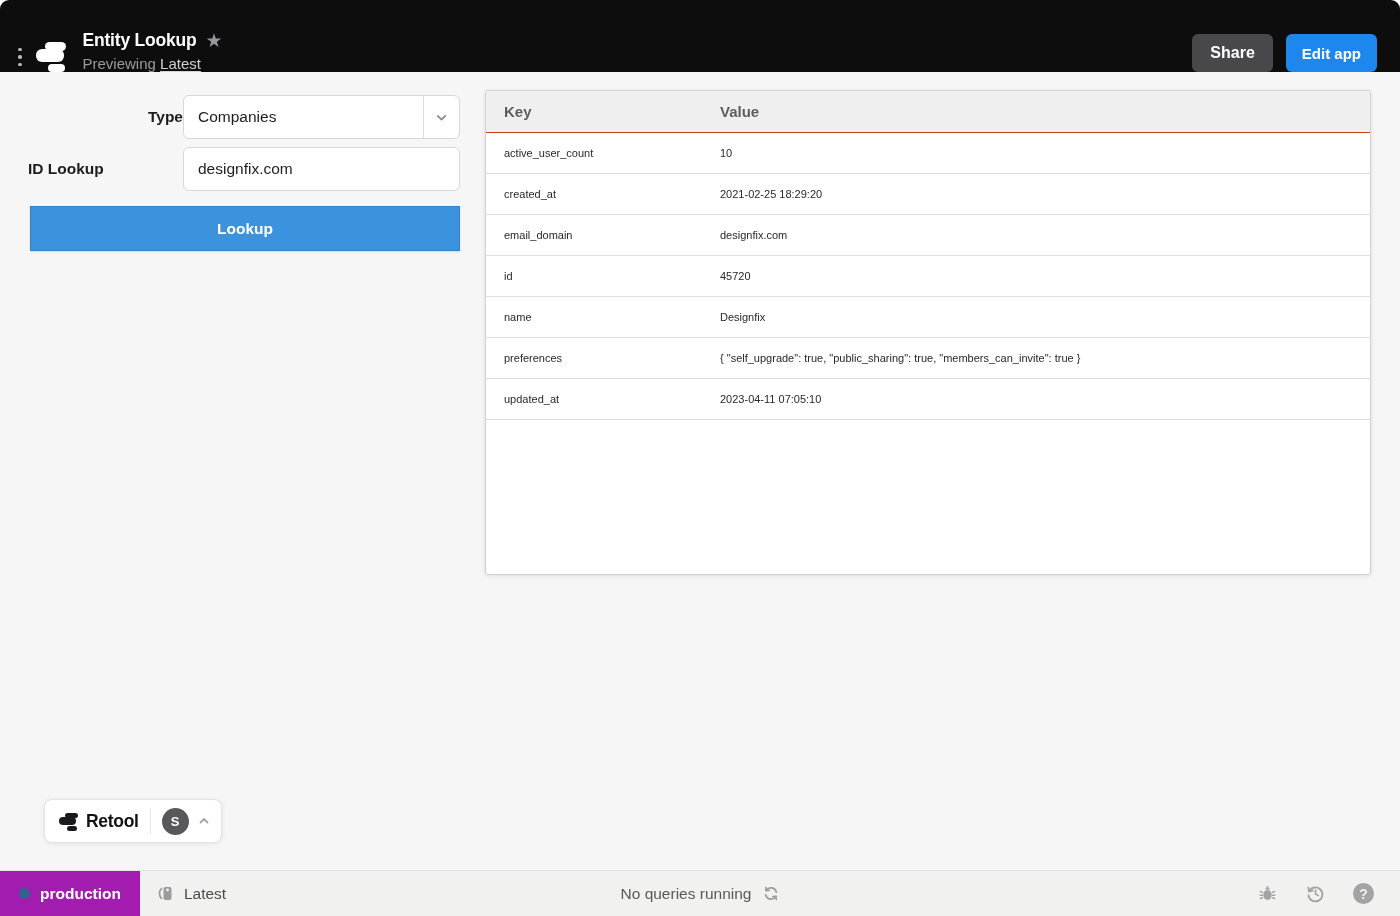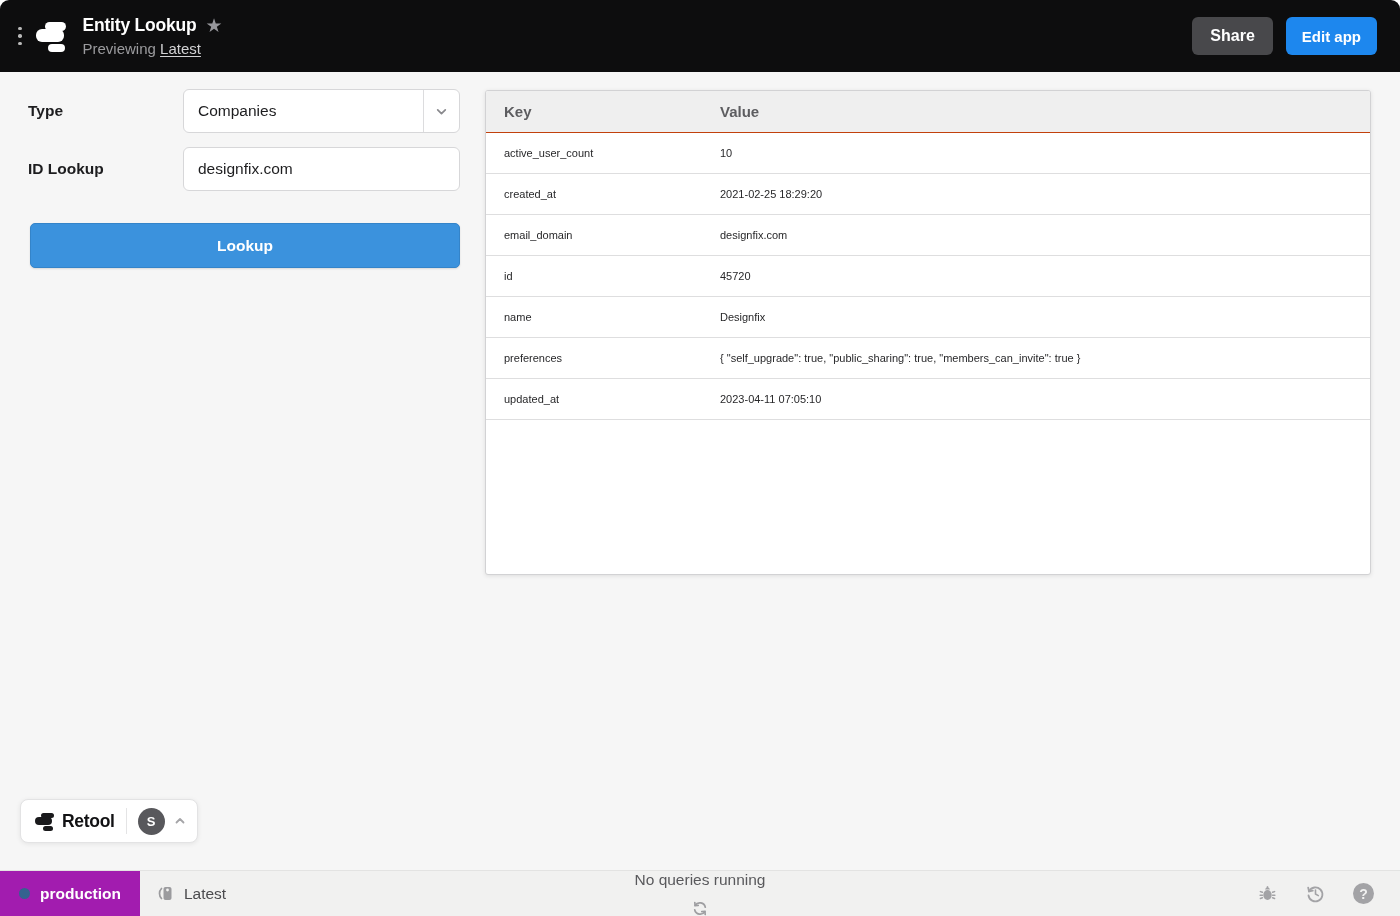--- a/index.html
+++ b/index.html
@@ -3,21 +3,21 @@
 <meta charset="utf-8">
 <style>
   * { margin: 0; padding: 0; box-sizing: border-box; }
   html, body { width: 1400px; height: 916px; background: #ffffff; font-family: "Liberation Sans", sans-serif; overflow: hidden; }
   .app { position: relative; width: 1400px; height: 916px; }
 
   
   .topbar {
     position: absolute; top: 0; left: 0; width: 1400px; height: 72px;
     background: #0d0d0e; border-radius: 9px 9px 0 0;
-    display: flex; align-items: center; padding: 0 23px 0 14px;
+    display: flex; align-items: flex-end; padding: 0 23px 0 14px;
   }
   .kebab { display: flex; flex-direction: column; gap: 4px; padding: 6px 4px; cursor: pointer; }
   .kebab span { width: 3.5px; height: 3.5px; border-radius: 50%; background: #b9b9b9; }
   .rt-logo { position: relative; width: 32px; height: 32px; margin-left: 10px; }
   .rt-logo .b1, .rt-logo .b2, .rt-logo .b3 { position: absolute; background: #ffffff; }
   .rt-logo .b1 { left: 9px; top: 2px; width: 21px; height: 9px; border-radius: 4.5px; }
   .rt-logo .b2 { left: 0px; top: 9px; width: 28px; height: 13px; border-radius: 6px; }
   .rt-logo .b3 { left: 12px; top: 24px; width: 17px; height: 8px; border-radius: 4px; }
   .title-block { margin-left: 15px; }
   .title-line { display: flex; align-items: center; gap: 9px; }
@@ -32,36 +32,36 @@
   }
   .btn-edit {
     background: #1d87ee; color: #fff; border: none; border-radius: 6px;
     font-family: inherit; font-size: 15px; font-weight: 700; padding: 0 16px; height: 38px; cursor: pointer;
   }
 
   
   .canvas { position: absolute; top: 72px; left: 0; width: 1400px; height: 798px; background: #f6f6f6; }
 
   .field-row { position: absolute; left: 28px; display: flex; align-items: center; }
-  .field-row.type-row { top: 17px; }
+  .field-row.type-row { top: 23px; text-align: right; }
   .field-row.id-row { top: 75px; }
   .field-label { width: 155px; font-size: 15.5px; font-weight: 600; color: #1d1d1f; }
   .select-box {
     width: 277px; height: 44px; background: #fff; border: 1px solid #d7d7d9; border-radius: 6px;
     display: flex; align-items: stretch; cursor: pointer; overflow: hidden;
   }
   .select-value { flex: 1; display: flex; align-items: center; padding-left: 14px; font-size: 15.5px; color: #1d1d1f; }
   .select-caret { width: 36px; border-left: 1px solid #dcdcde; display: flex; align-items: center; justify-content: center; color: #8a8a8e; }
   .text-input {
     width: 277px; height: 44px; background: #fff; border: 1px solid #d7d7d9; border-radius: 6px;
     padding: 0 14px; font-family: inherit; font-size: 15.5px; color: #1d1d1f; outline: none;
   }
   .lookup-btn {
-    position: absolute; left: 30px; top: 151px; width: 430px; height: 45px;
-    background: #3b92dd; border: 1px solid #3484c9; border-radius: 5px;
+    position: absolute; left: 30px; top: 134px; width: 430px; height: 45px;
+    background: #3b92dd; border: 1px solid #3484c9; border-radius: 0;
     color: #fff; font-family: inherit; font-size: 15.5px; font-weight: 700; cursor: pointer;
     box-shadow: 0 1px 2px rgba(0,0,0,0.12);
   }
 
   
   .kv-card {
     position: absolute; left: 485px; top: 18px; width: 886px; height: 485px;
     background: #fff; border: 1px solid #d2d2d4; border-radius: 3px;
     box-shadow: 0 1px 4px rgba(0,0,0,0.10); overflow: hidden;
   }
@@ -71,21 +71,21 @@
     text-align: left; padding-left: 18px; font-size: 15px; font-weight: 700; color: #5d5d60;
   }
   table.kv th.col-key { width: 216px; }
   table.kv td {
     height: 41px; border-bottom: 1px solid #dededf; padding-left: 18px;
     font-size: 11px; color: #28282a; white-space: nowrap; overflow: hidden; text-overflow: ellipsis;
   }
 
   
   .retool-badge {
-    position: absolute; left: 20px; top: 727px; height: 44px; padding: 0 10px 0 14px;
+    position: absolute; left: 44px; top: 727px; height: 44px; padding: 0 10px 0 14px;
     background: #fff; border: 1px solid #e3e3e4; border-radius: 8px;
     box-shadow: 0 1px 5px rgba(0,0,0,0.08); display: flex; align-items: center; cursor: pointer;
   }
   .rt-logo-dark { position: relative; width: 20px; height: 19px; }
   .rt-logo-dark .b1, .rt-logo-dark .b2, .rt-logo-dark .b3 { position: absolute; background: #1a1a1c; }
   .rt-logo-dark .b1 { left: 6px; top: 1px; width: 13px; height: 5.5px; border-radius: 3px; }
   .rt-logo-dark .b2 { left: 0; top: 5.5px; width: 17px; height: 8px; border-radius: 4px; }
   .rt-logo-dark .b3 { left: 7.5px; top: 14.5px; width: 10.5px; height: 5px; border-radius: 2.5px; }
   .retool-badge .wordmark { margin-left: 7px; font-size: 17.5px; font-weight: 700; color: #121214; letter-spacing: -0.3px; }
   .retool-badge .divider { width: 1px; height: 26px; background: #e4e4e5; margin: 0 11px; }
@@ -99,21 +99,21 @@
   }
   .env-badge {
     height: 46px; background: #a21caf; display: flex; align-items: center; gap: 10px;
     padding: 0 19px; cursor: pointer;
   }
   .env-dot { width: 11px; height: 11px; border-radius: 50%; background: #34628f; }
   .env-label { color: #fff; font-size: 15.5px; font-weight: 700; }
   .release-tag { display: flex; align-items: center; gap: 8px; margin-left: 17px; color: #4b4b4e; font-size: 15.5px; cursor: pointer; }
   .center-status {
     position: absolute; left: 50%; transform: translateX(-50%);
-    display: flex; align-items: center; gap: 11px; color: #59595c; font-size: 15.5px; flex-direction: column;
+    display: flex; align-items: center; gap: 11px; color: #59595c; font-size: 15.5px;
   }
   .refresh-icon { display: flex; cursor: pointer; }
   .statusbar-icons { margin-left: auto; display: flex; align-items: center; gap: 27px; padding-right: 26px; }
   .sb-icon { display: flex; cursor: pointer; }
   .help-circle {
     width: 21px; height: 21px; border-radius: 50%; background: #a3a3a6; color: #f1f1f0;
     font-size: 14px; font-weight: 700; display: flex; align-items: center; justify-content: center; cursor: pointer;
   }
 </style>
 </head>

